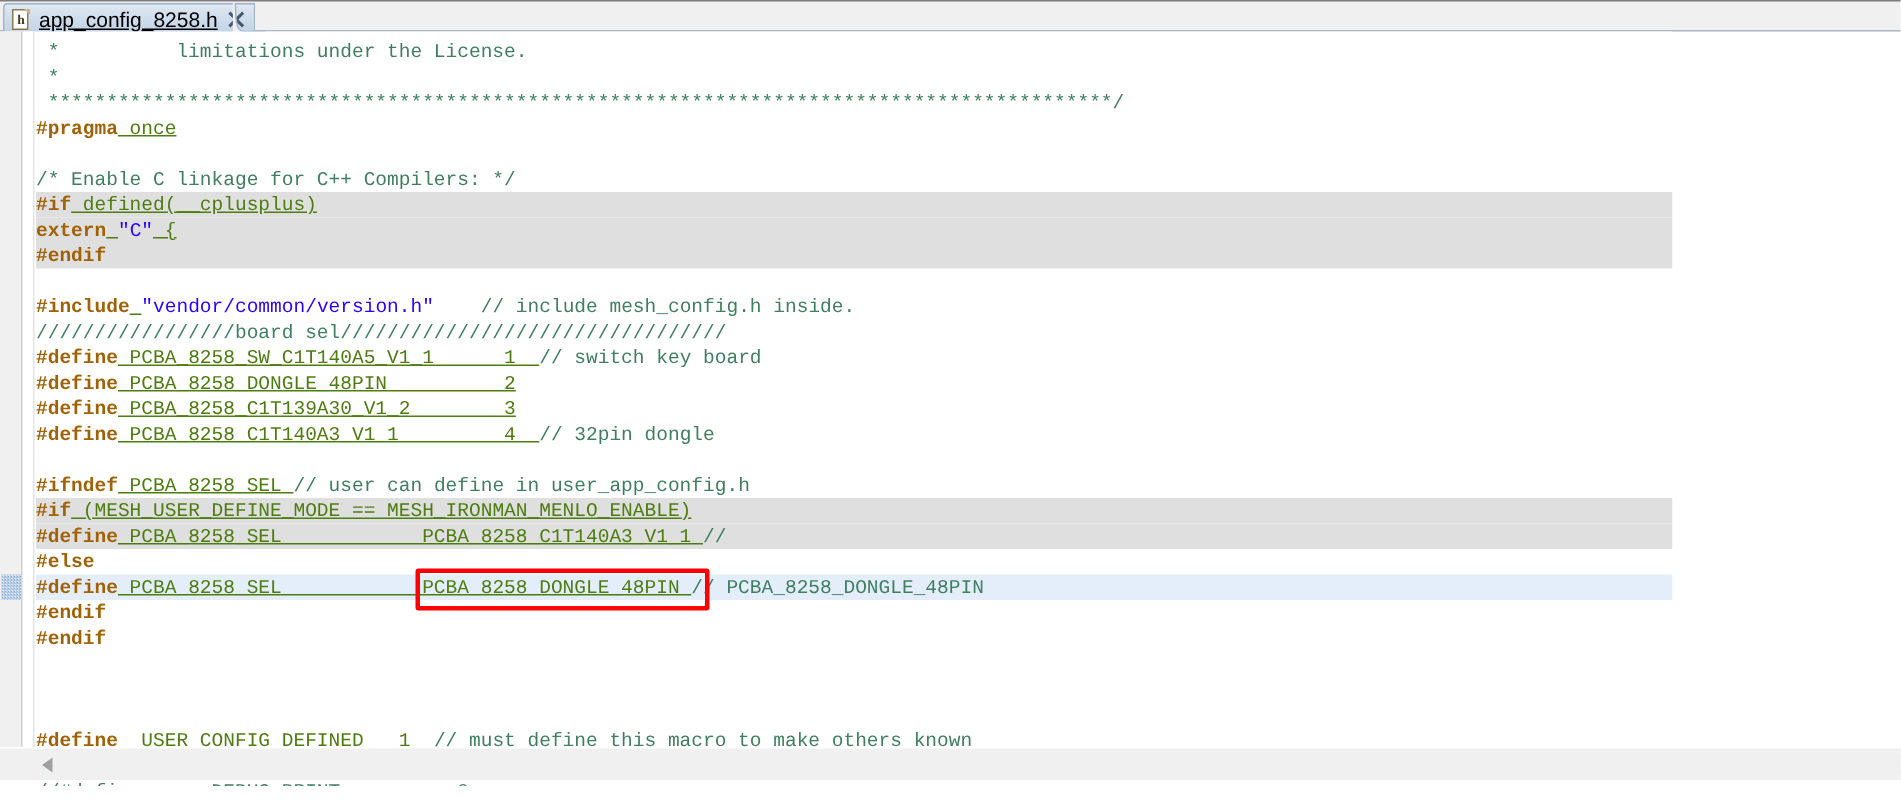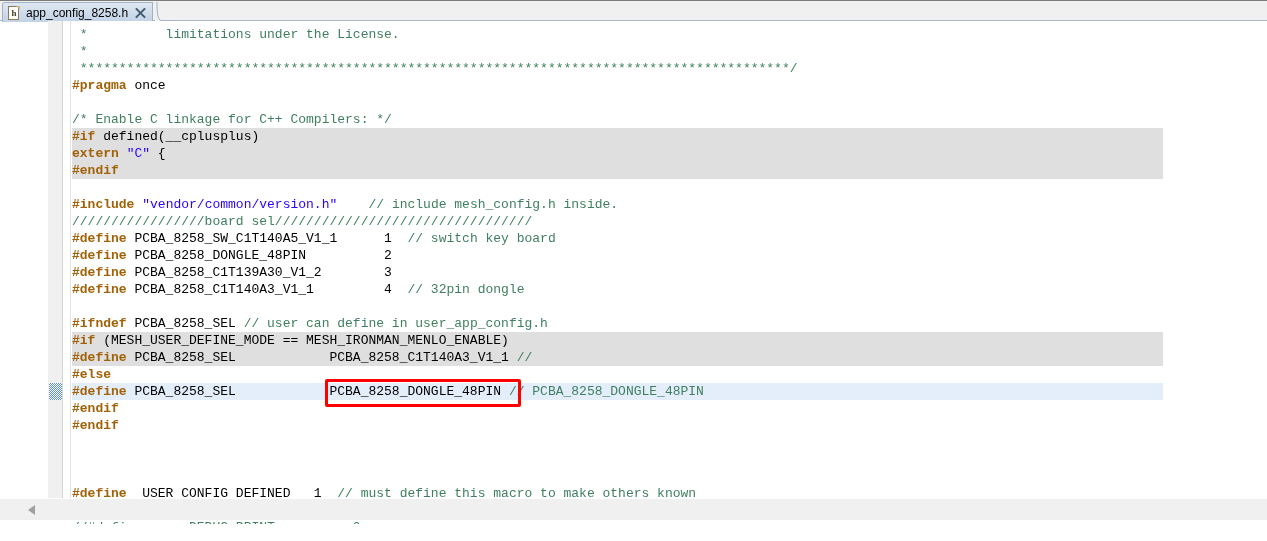--- a/index.html
+++ b/index.html
@@ -85,24 +85,25 @@
     width: 12px;
     text-align: center;
     font-family: "Liberation Serif", serif;
     font-size: 9px;
     font-weight: bold;
     color: #403a20;
     line-height: 12px;
   }
   #tab-title {
     font-family: "Liberation Sans", sans-serif;
-    font-size: 12px;
+    font-size: 14px;
     color: #000000;
     white-space: nowrap;
     line-height: 18px;
+    text-decoration: underline;
   }
   #tab-close {
     margin-left: 6px;
     width: 12px;
     height: 12px;
     position: relative;
     flex: none;
   }
   #tab-close .b1, #tab-close .b2 {
     position: absolute;
@@ -116,21 +117,20 @@
 
   
   #editor {
     position: absolute;
     left: 0;
     top: 21px;
     width: 1115px;
     height: 520px;
     background: #ffffff;
     box-sizing: border-box;
-    margin-left: 48px;
   }
   #gutter {
     position: absolute;
     left: 0; top: 0;
     width: 15px;
     height: 498px;
     background: #f0f0f0;
     border-right: 1px solid #d4d4d4;
     box-sizing: border-box;
   }
@@ -169,21 +169,21 @@
   }
   .cl {
     position: relative;
     height: 17px;
     line-height: 17px;
     white-space: pre;
   }
   .cl.inactive { background: #dfdfdf; }
   .cl.current  { background: #e4eefb; }  
   .pp      { color: #a16207; font-weight: bold; }
-  .plain   { color: #000000; }
+  .plain   { color: #4d7c0f; text-decoration: underline; }
   .str     { color: #2a00ff; }
   .cmt     { color: #3f7f5f; }
 
   
   #annotation-box {
     position: absolute;
     left: 277px;
     top: 358px;
     width: 196px;
     height: 28px;

